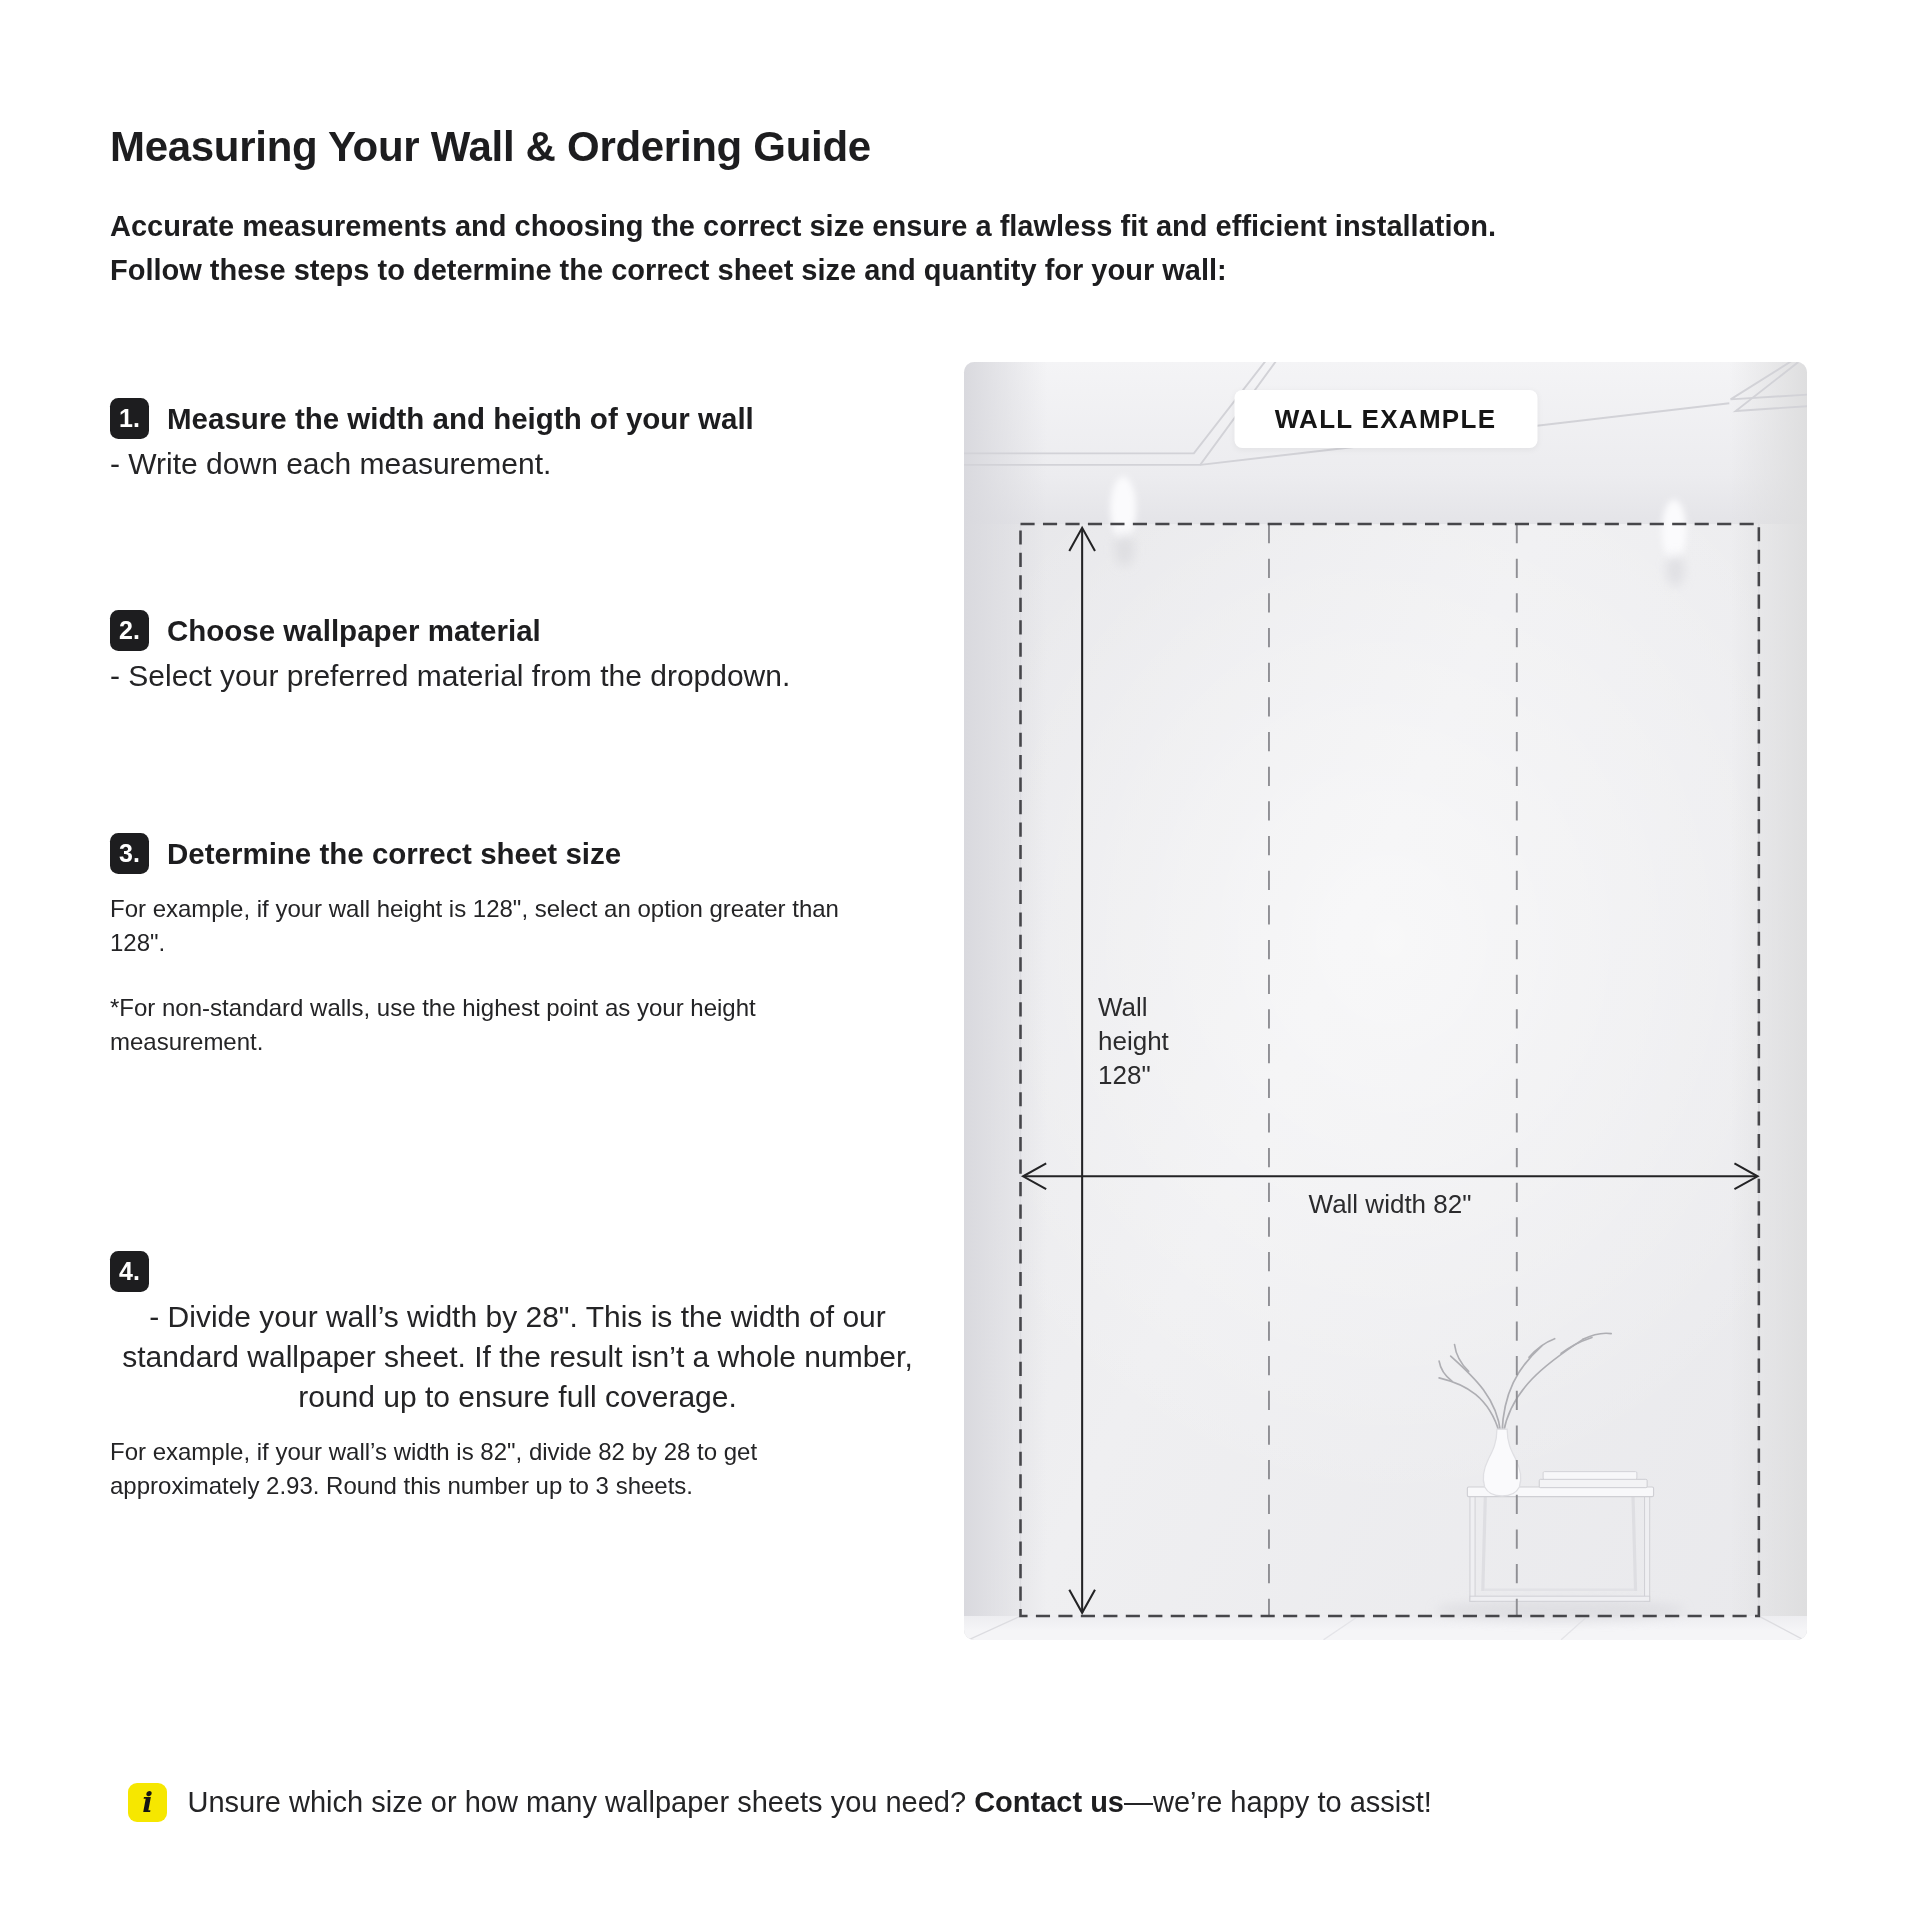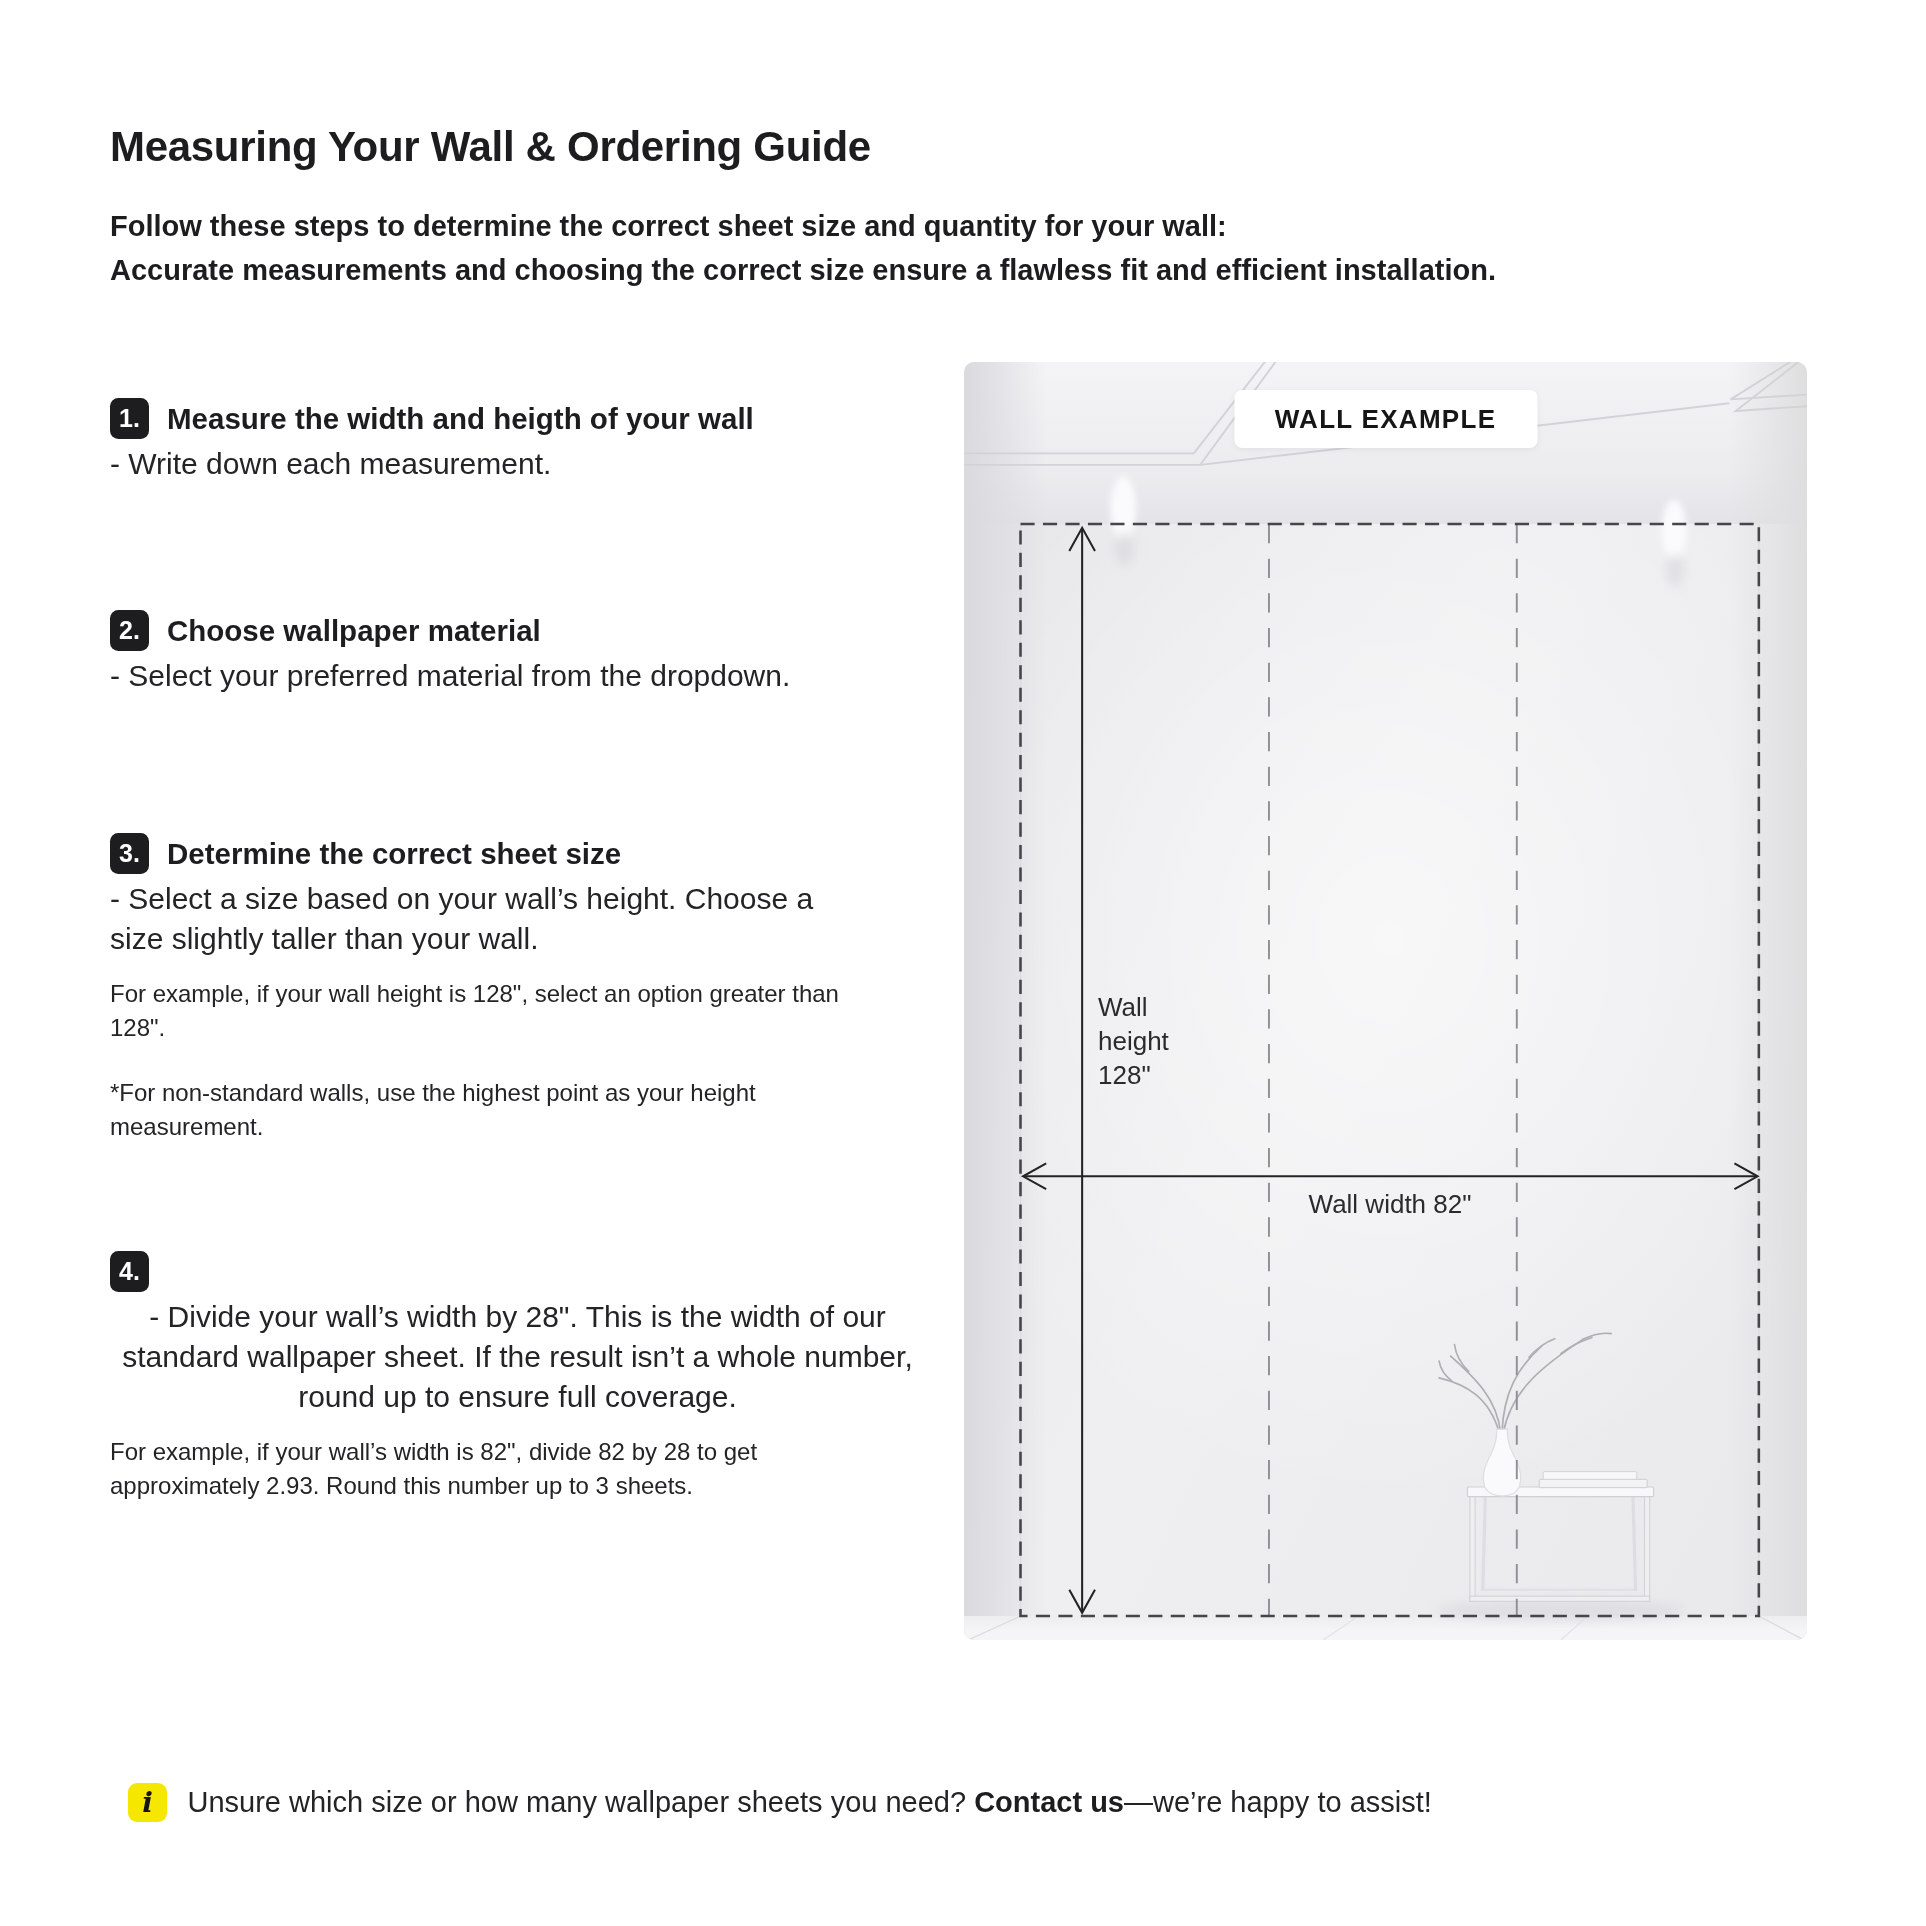--- a/index.html
+++ b/index.html
@@ -99,22 +99,22 @@
   }
   .footer-text{font-size:29px;color:var(--body-ink);white-space:nowrap;}
   .footer-text .contact{font-weight:700;color:var(--ink);}
 </style>
 </head>
 <body>
 
 <h1 class="page-title">Measuring Your Wall &amp; Ordering Guide</h1>
 
 <div class="intro">
+  <div>Accurate measurements and choosing the correct size ensure a flawless fit and efficient installation.</div>
   <div>Follow these steps to determine the correct sheet size and quantity for your wall:</div>
-  <div>Accurate measurements and choosing the correct size ensure a flawless fit and efficient installation.</div>
 </div>
 
 <section class="step" id="step-1">
   <div class="step-head">
     <div class="step-badge">1.</div>
     <div class="step-title">Measure the width and heigth of your wall</div>
   </div>
   <div class="step-body">- Write down each measurement.</div>
 </section>
 
@@ -124,21 +124,20 @@
     <div class="step-title">Choose wallpaper material</div>
   </div>
   <div class="step-body">- Select your preferred material from the dropdown.</div>
 </section>
 
 <section class="step" id="step-3">
   <div class="step-head">
     <div class="step-badge">3.</div>
     <div class="step-title">Determine the correct sheet size</div>
   </div>
-  <div class="step-body">- Select a size based on your wall’s height. Choose a size slightly taller than your wall.</div>
   <div class="step-example">For example, if your wall height is 128", select an option greater than 128".</div>
   <div class="step-note">*For non-standard walls, use the highest point as your height measurement.</div>
 </section>
 
 <section class="step" id="step-4">
   <div class="step-head">
     <div class="step-badge">4.</div>
   </div>
   <div class="step-body">- Divide your wall’s width by 28". This is the width of our standard wallpaper sheet. If the result isn’t a whole number, round up to ensure full coverage.</div>
   <div class="step-example">For example, if your wall’s width is 82", divide 82 by 28 to get approximately 2.93. Round this number up to 3 sheets.</div>

